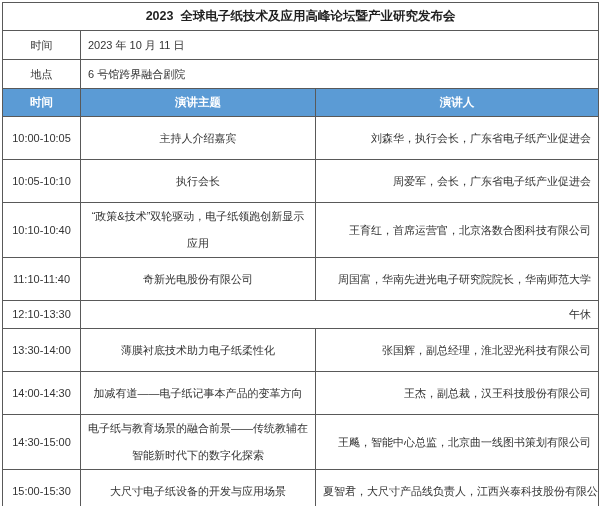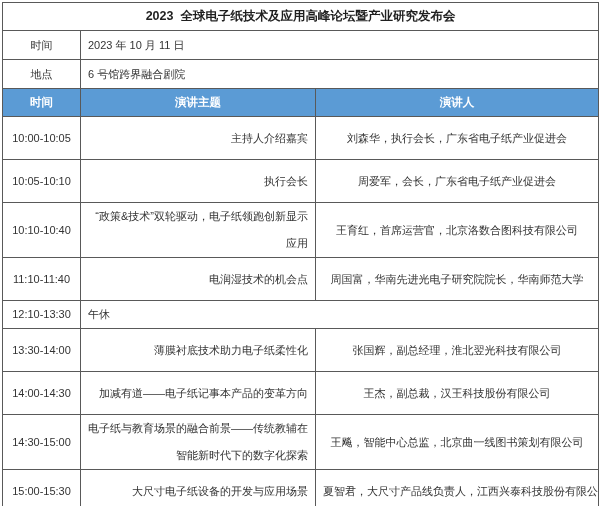--- a/index.html
+++ b/index.html
@@ -47,23 +47,23 @@
     background: #5B9BD5;
     color: #ffffff;
     font-weight: bold;
     text-align: center;
     font-size: 11.5px;
     padding: 0;
   }
   tr.r-normal td { height: 43px; }
   tr.r-merge td { height: 26px; margin-left: 20px; }
   td.cell-time { text-align: center; padding: 0 2px; }
-  td.cell-topic { text-align: right; margin-left: 8px; }
-  td.cell-speaker { text-align: center; }
-  td.cell-merged { text-align: left; }
+  td.cell-topic { text-align: center; margin-left: 8px; }
+  td.cell-speaker { text-align: right; }
+  td.cell-merged { text-align: right; }
 </style>
 </head>
 <body>
 
 <div class="page">
   <table class="agenda">
     <colgroup>
       <col style="width:78px">
       <col style="width:235px">
       <col style="width:283px">
@@ -98,21 +98,21 @@
           <td class="cell-speaker">周爱军，会长，广东省电子纸产业促进会</td>
         </tr>
         <tr class="r-normal">
           <td class="cell-time">10:10-10:40</td>
           <td class="cell-topic">“政策&amp;技术”双轮驱动，电子纸领跑创新显示
 应用</td>
           <td class="cell-speaker">王育红，首席运营官，北京洛数合图科技有限公司</td>
         </tr>
         <tr class="r-normal">
           <td class="cell-time">11:10-11:40</td>
-          <td class="cell-topic">电润湿技术的机会点</td>
+          <td class="cell-topic">奇新光电股份有限公司</td>
           <td class="cell-speaker">周国富，华南先进光电子研究院院长，华南师范大学</td>
         </tr>
         <tr class="r-merge">
           <td class="cell-time">12:10-13:30</td>
           <td colspan="2" class="cell-merged">午休</td>
         </tr>
         <tr class="r-normal">
           <td class="cell-time">13:30-14:00</td>
           <td class="cell-topic">薄膜衬底技术助力电子纸柔性化</td>
           <td class="cell-speaker">张国辉，副总经理，淮北翌光科技有限公司</td>

